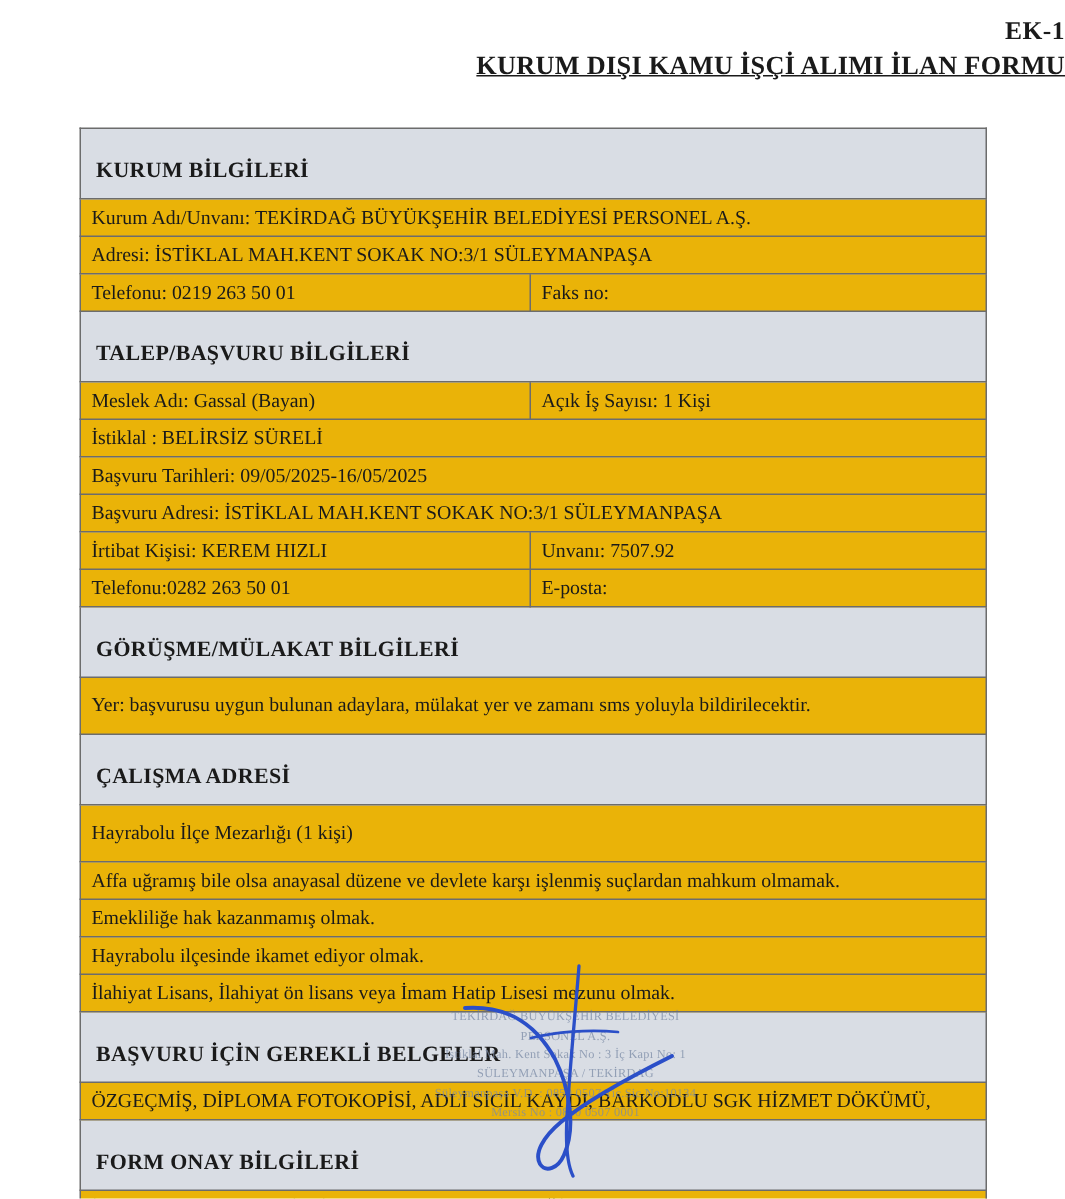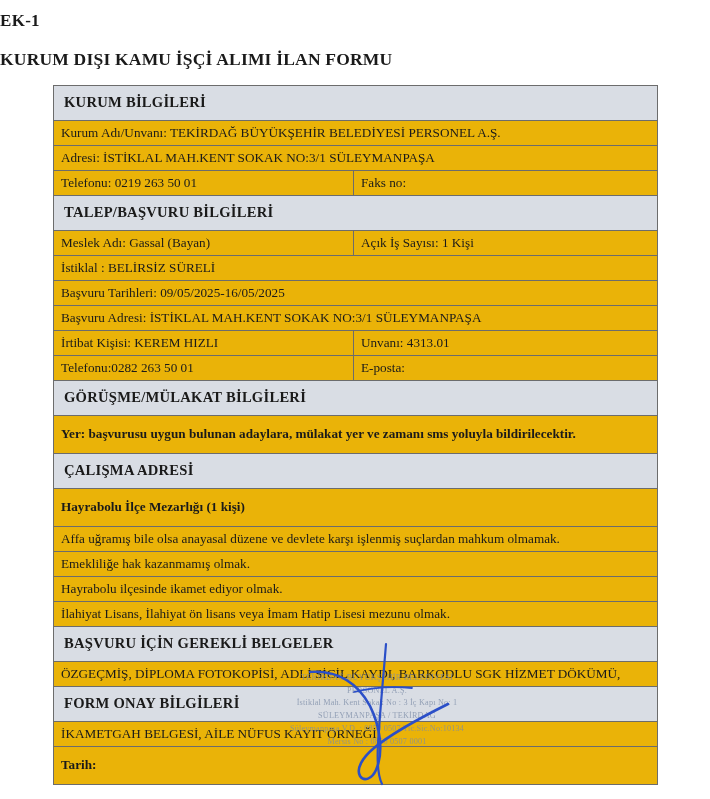--- a/index.html
+++ b/index.html
@@ -14,35 +14,36 @@
     color: #1a1a1a;
     position: relative;
     overflow: hidden;
   }
   .page {
     position: relative;
     width: 710px;
     height: 799px;
   }
   .doc-header {
-    text-align: left;
+    text-align: right;
     padding-top: 10px;
   }
   .doc-code {
     font-size: 17px;
     font-weight: bold;
     letter-spacing: 0.3px;
     line-height: 1.25;
   }
   .doc-title {
     font-size: 17.5px;
     font-weight: bold;
     letter-spacing: 0.2px;
     line-height: 1.3;
-    margin-top: 17px;
+    margin-top: 1px;
+    text-decoration: underline;
   }
   .form-table {
     position: absolute;
     left: 53px;
     top: 85px;
     width: 604px;
     border: 1.5px solid #3a3a3a;
     border-collapse: collapse;
     table-layout: fixed;
     background: #fff;
@@ -53,29 +54,28 @@
     font-size: 13.2px;
     line-height: 1.32;
     vertical-align: middle;
     height: 19px;
   }
   td.section {
     background: #d9dde4;
     font-weight: bold;
     font-size: 14.6px;
     letter-spacing: 0.25px;
-    padding: 4px 10px 5px 10px;
+    padding: 16px 10px 5px 10px;
     height: 25px;
   }
   td.plain {
     background: #eab308;
   }
   td.tall {
     height: 32px;
-    font-weight: bold;
   }
   .sig-stamp {
     position: absolute;
     left: 262px;
     top: 672px;
     width: 230px;
     text-align: center;
     color: #7b8ba6;
     font-size: 8.2px;
     line-height: 1.55;
@@ -133,21 +133,21 @@
         <td class="plain" colspan="2">İstiklal : BELİRSİZ SÜRELİ</td>
       </tr>
       <tr>
         <td class="plain" colspan="2">Başvuru Tarihleri:  09/05/2025-16/05/2025</td>
       </tr>
       <tr>
         <td class="plain" colspan="2">Başvuru Adresi: İSTİKLAL MAH.KENT SOKAK NO:3/1 SÜLEYMANPAŞA</td>
       </tr>
       <tr>
         <td class="plain">İrtibat Kişisi: KEREM HIZLI</td>
-        <td class="plain">Unvanı: 4313.01</td>
+        <td class="plain">Unvanı: 7507.92</td>
       </tr>
       <tr>
         <td class="plain">Telefonu:0282 263 50 01</td>
         <td class="plain">E-posta:</td>
       </tr>
 
       <tr>
         <td class="section" colspan="2">GÖRÜŞME/MÜLAKAT BİLGİLERİ</td>
       </tr>
       <tr>

